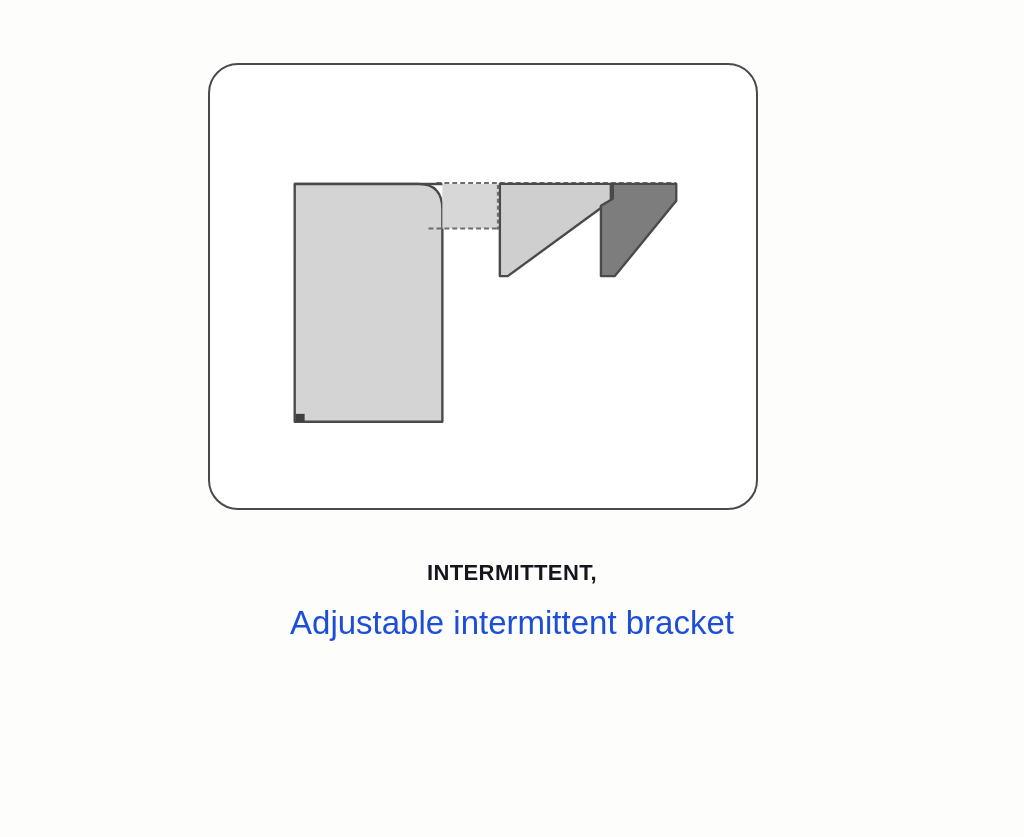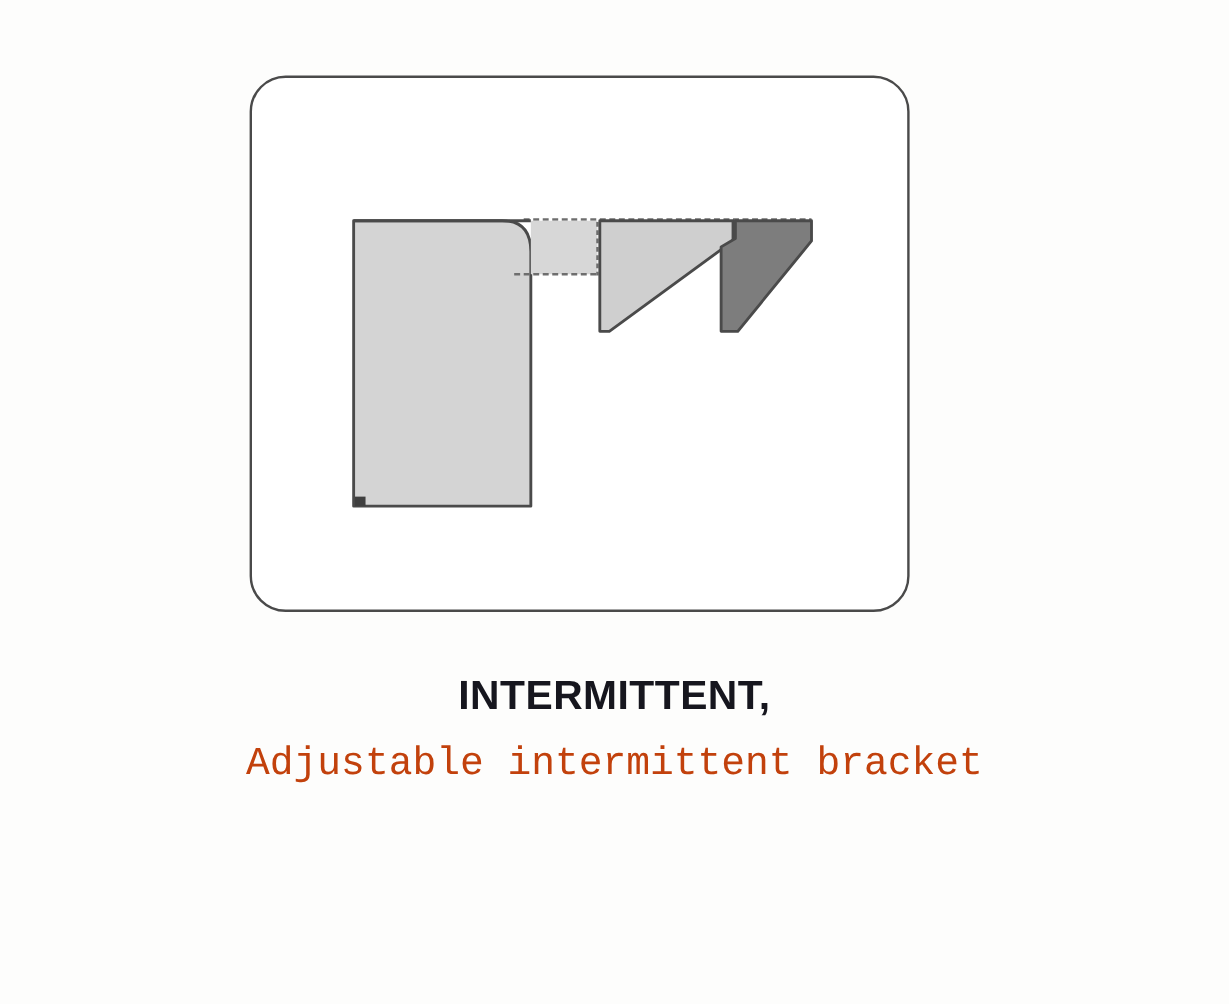--- a/index.html
+++ b/index.html
@@ -50,35 +50,35 @@
     position: absolute;
     left: 0;
     top: 560px;
     width: 1024px;
     text-align: center;
   }
 
   .caption-title {
     display: block;
     font-family: "Liberation Sans", sans-serif;
-    font-size: 34px;
+    font-size: 22px;
     font-weight: 700;
     letter-spacing: 0.4px;
     color: #16161e;
     line-height: 1.22;
     margin: 0 0 14px 0;
     white-space: nowrap;
   }
 
   .caption-subtitle {
     display: block;
-    font-family: Liberation Mono, monospace;
+    font-family: Liberation Sans, sans-serif;
     font-size: 33px;
     font-weight: 400;
-    color: #c2410c;
+    color: #1d4ed8;
     line-height: 1.32;
     margin: 0 auto;
     width: 620px;
   }
 </style>
 </head>
 <body>
 
 <div class="product-card-root">
 

